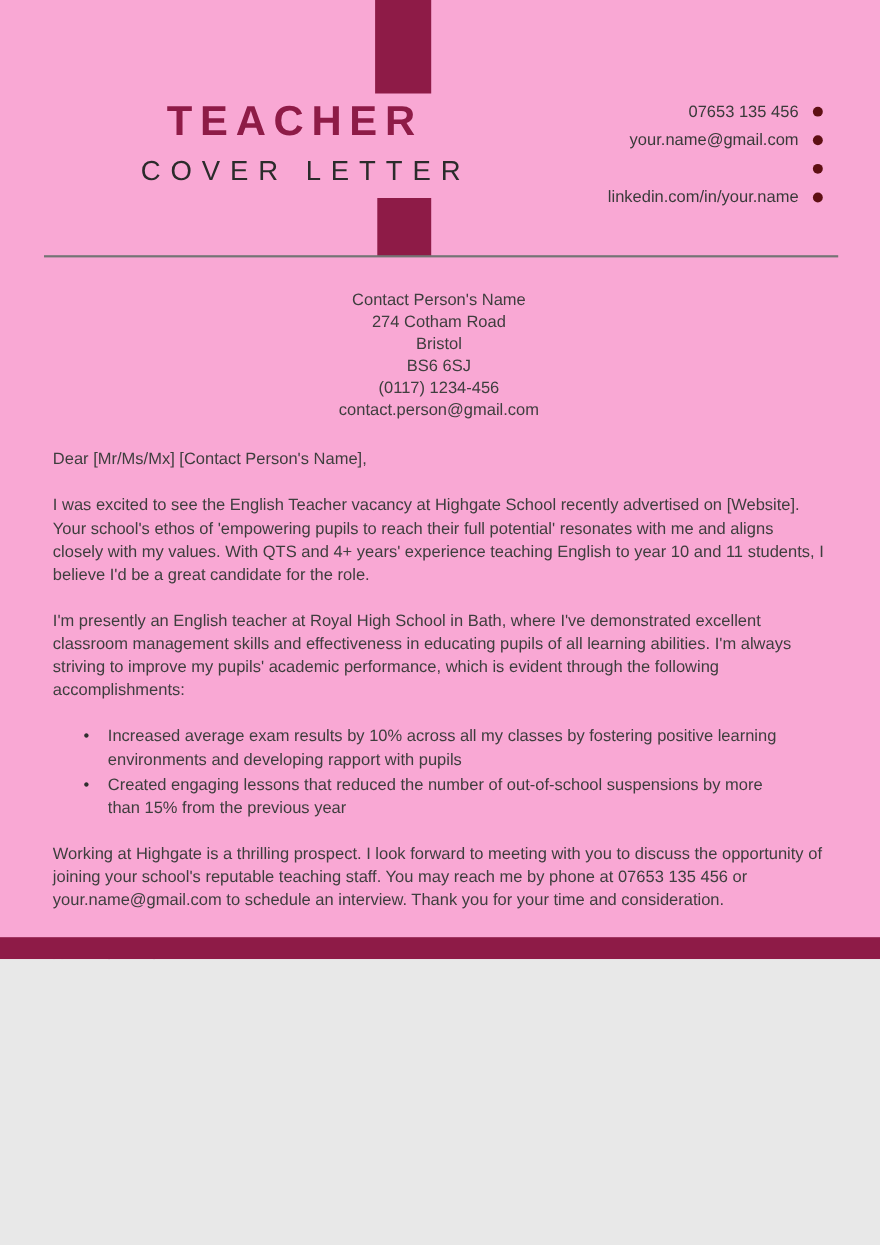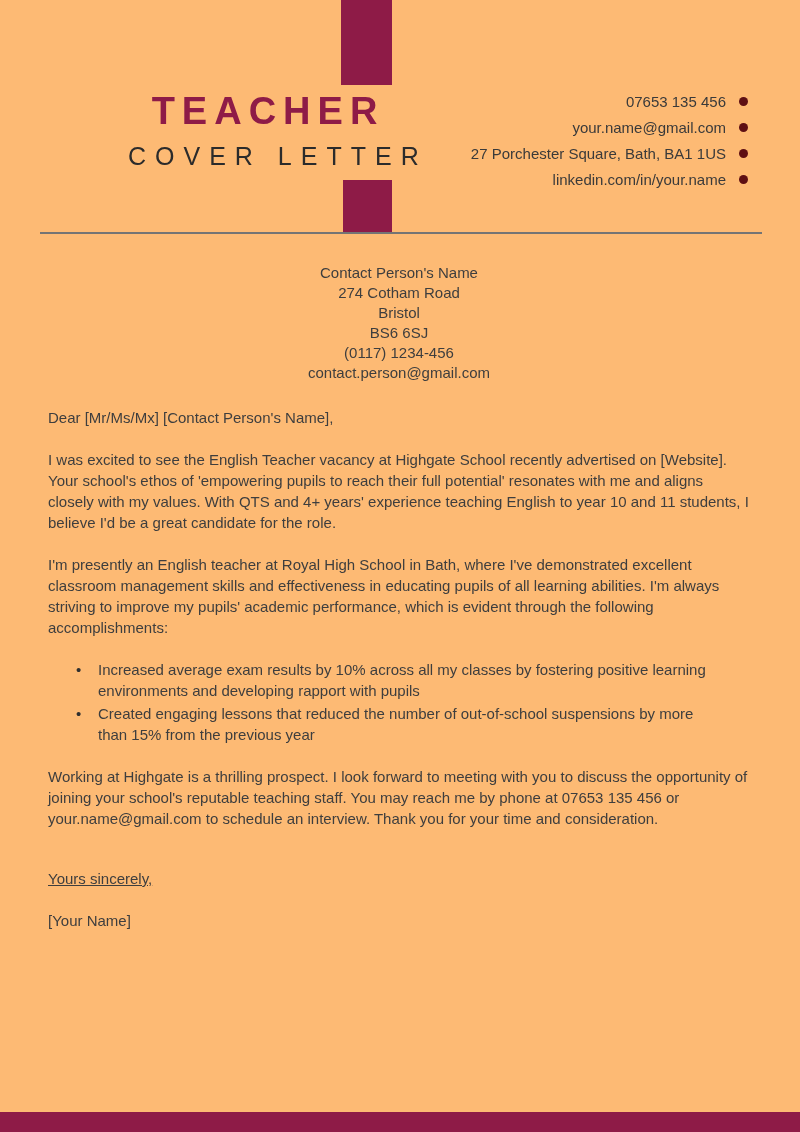--- a/index.html
+++ b/index.html
@@ -1,21 +1,21 @@
 <!DOCTYPE html>
 <html><head>
 <meta charset="utf-8">
 <style>
   * { margin: 0; padding: 0; box-sizing: border-box; }
   html, body { background: #e8e8e8; }
   .page {
     position: relative;
     width: 800px;
-    height: 1132px;
-    background: #fdba74;
+    height: 872px;
+    background: #f9a8d4;
     font-family: "Liberation Sans", sans-serif;
     overflow: hidden;
     margin: 0 auto;
   }
   
   .bar-top {
     position: absolute;
     left: 341px; top: 0;
     width: 51px; height: 85px;
     background: #8E1B47;
@@ -128,21 +128,20 @@
   <div class="contact-block">
     <div class="contact-row">
       <span>07653 135 456</span>
       <span class="contact-bullet"></span>
     </div>
     <div class="contact-row">
       <span>your.name@gmail.com</span>
       <span class="contact-bullet"></span>
     </div>
     <div class="contact-row">
-      <span>27 Porchester Square, Bath, BA1 1US</span>
       <span class="contact-bullet"></span>
     </div>
     <div class="contact-row">
       <span>linkedin.com/in/your.name</span>
       <span class="contact-bullet"></span>
     </div>
   </div>
 
   <div class="divider"></div>
 

